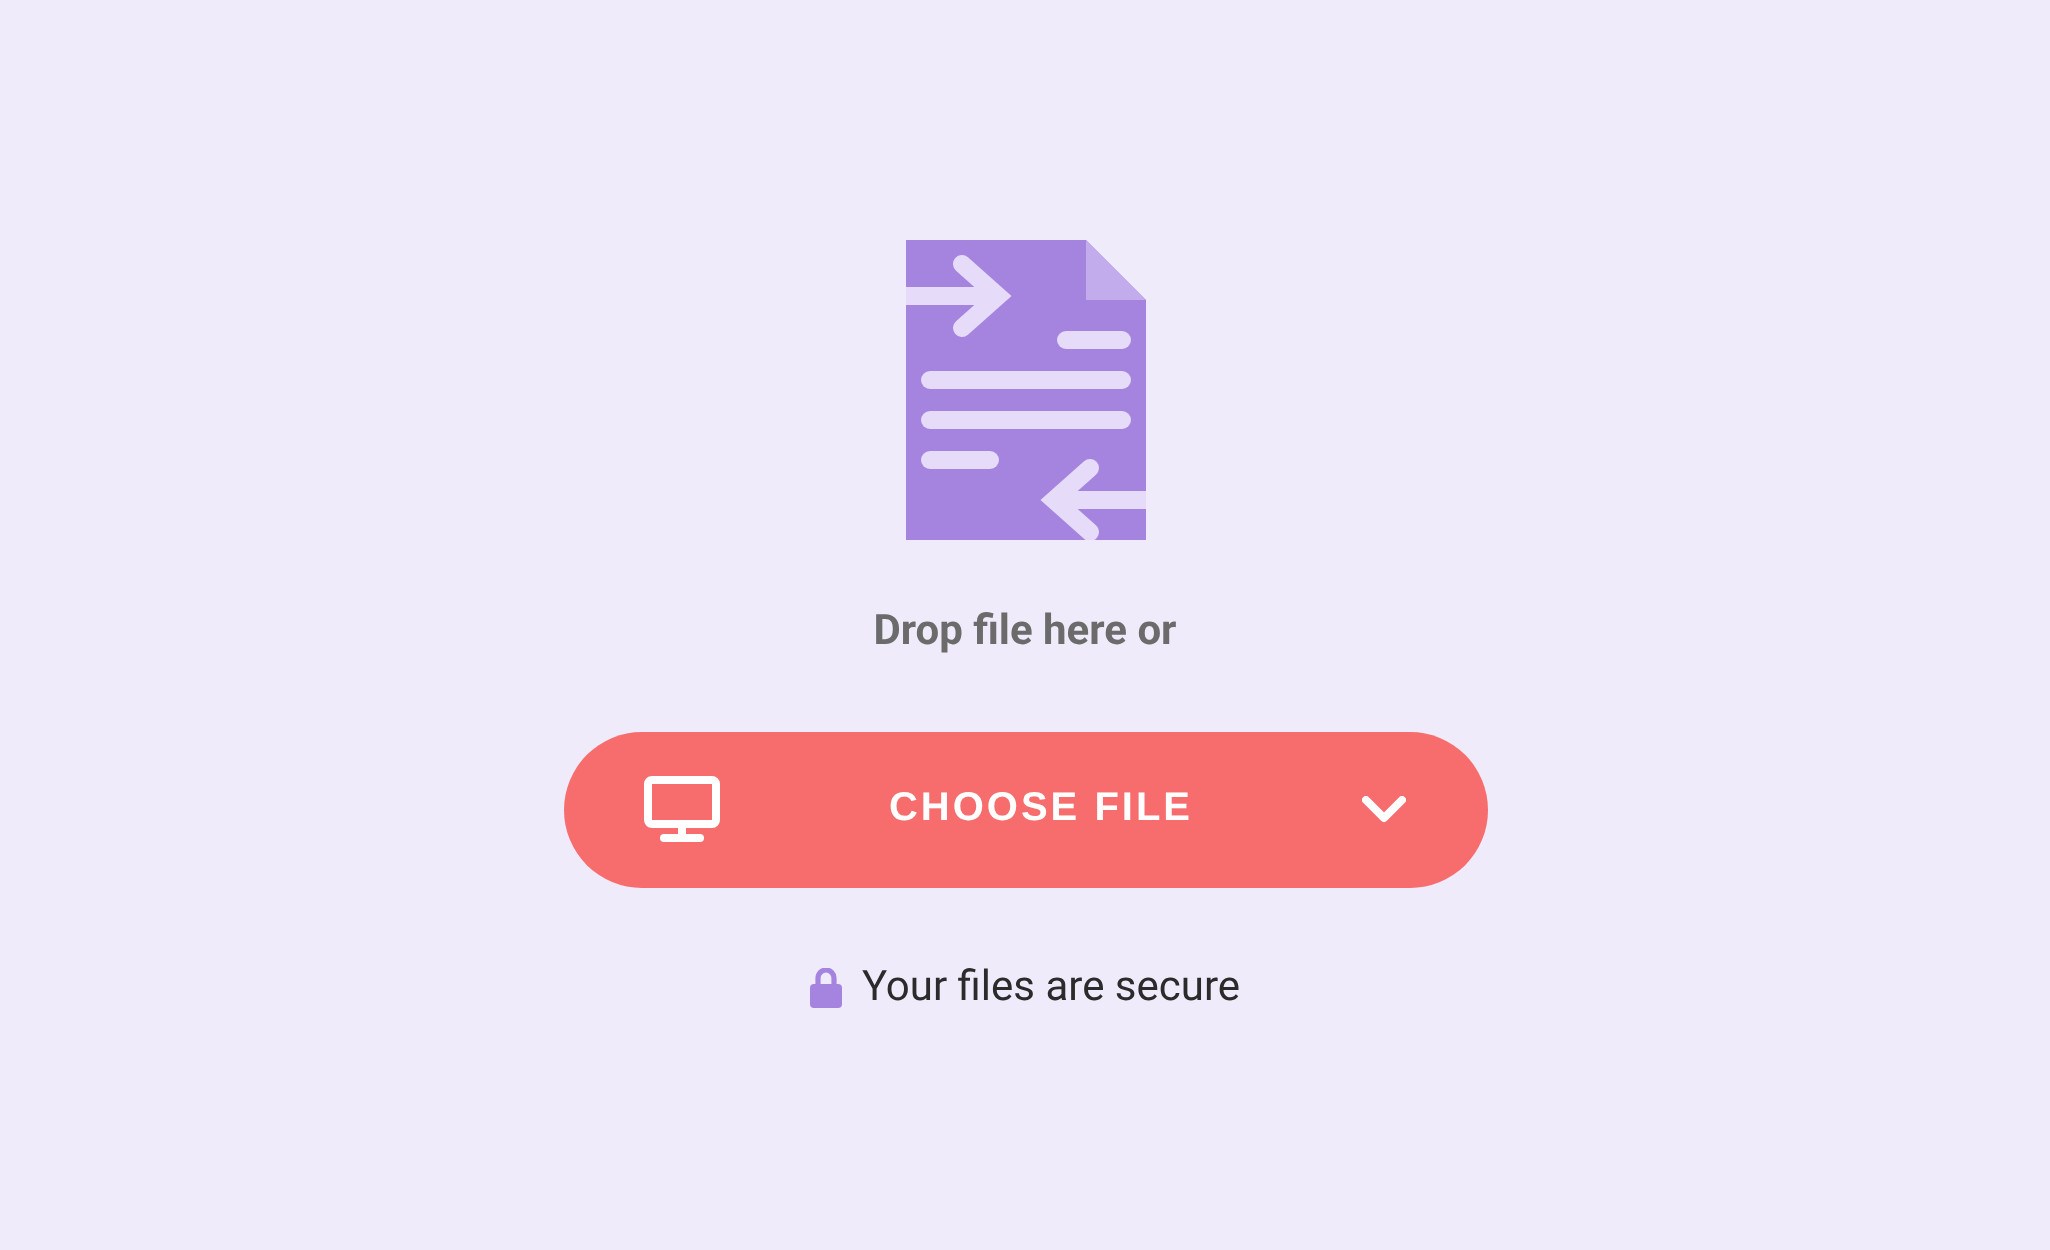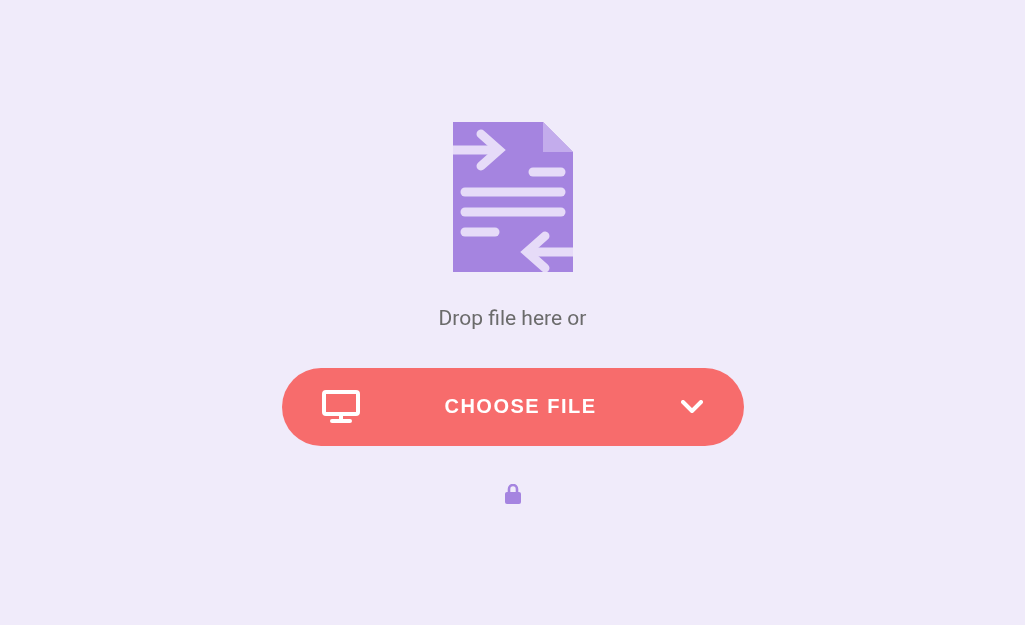--- a/index.html
+++ b/index.html
@@ -22,21 +22,21 @@
       flex-direction: column;
       align-items: center;
     }
     .file-icon-wrap {
       margin-bottom: 30px;
     }
     .drop-text {
       font-size: 21px;
       color: #6B6B6B;
       margin-bottom: 38px;
-      font-weight: 400;
+      font-weight: 700;
     }
     .choose-btn {
       width: 462px;
       height: 78px;
       background-color: #F76C6C;
       border: none;
       border-radius: 40px;
       display: flex;
       align-items: center;
       justify-content: space-between;
@@ -123,15 +123,16 @@
     </span>
   </button>
 
   <div class="secure-row">
     <span class="lock-icon">
       <svg width="16" height="20" viewBox="0 0 16 20">
         <rect x="0" y="8" width="16" height="12" rx="2" fill="#A584E0"></rect>
         <path d="M 4 8 L 4 5 A 4 4 0 0 1 12 5 L 12 8" fill="none" stroke="#A584E0" stroke-width="2.6"></path>
       </svg>
     </span>
+    <span class="secure-text">Your files are secure</span>
   </div>
 
 </div>
 
 </body></html>

